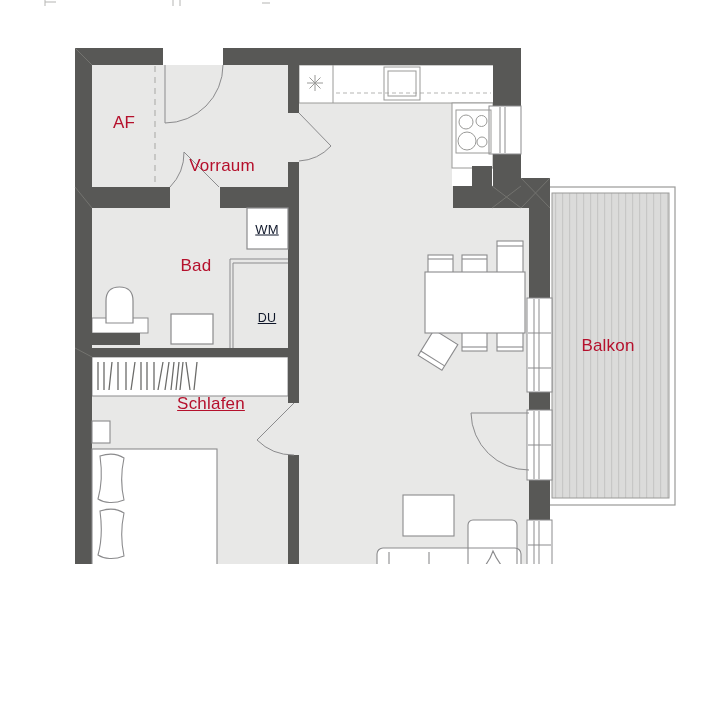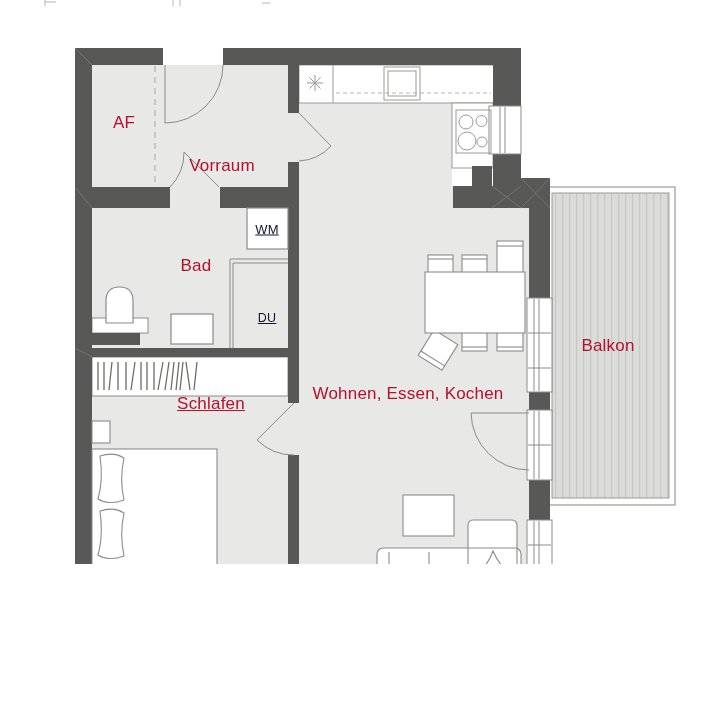--- a/index.html
+++ b/index.html
@@ -224,18 +224,17 @@
     </g>
   </g>
 
   <path d="M45,2 H56 M45,0 V6 M173,0 V6 M180,0 V6 M262,3 H270" stroke="#b5b5b3" stroke-width="1" fill="none"></path>
 </svg>
 
   <span class="lbl" style="left:124px;top:123px;">AF</span>
   <span class="lbl" style="left:222px;top:123px;margin-top:43px;">Vorraum</span>
   <span class="lbl" style="left:196px;top:266px;text-align:right;">Bad</span>
   <span class="lbl" style="left:211px;top:404px;text-decoration:underline;">Schlafen</span>
-  <span class="lbl" style="left:408px;top:394px;">Wohnen, Essen, Kochen</span>
   <span class="lbl" style="left:608px;top:346px;">Balkon</span>
   <span class="lbl gray" style="left:267px;top:229px;font-size:13px;">WM</span>
   <span class="lbl gray" style="left:267px;top:318px;font-size:12.5px;">DU</span>
 
 </div>
 
 </body></html>

